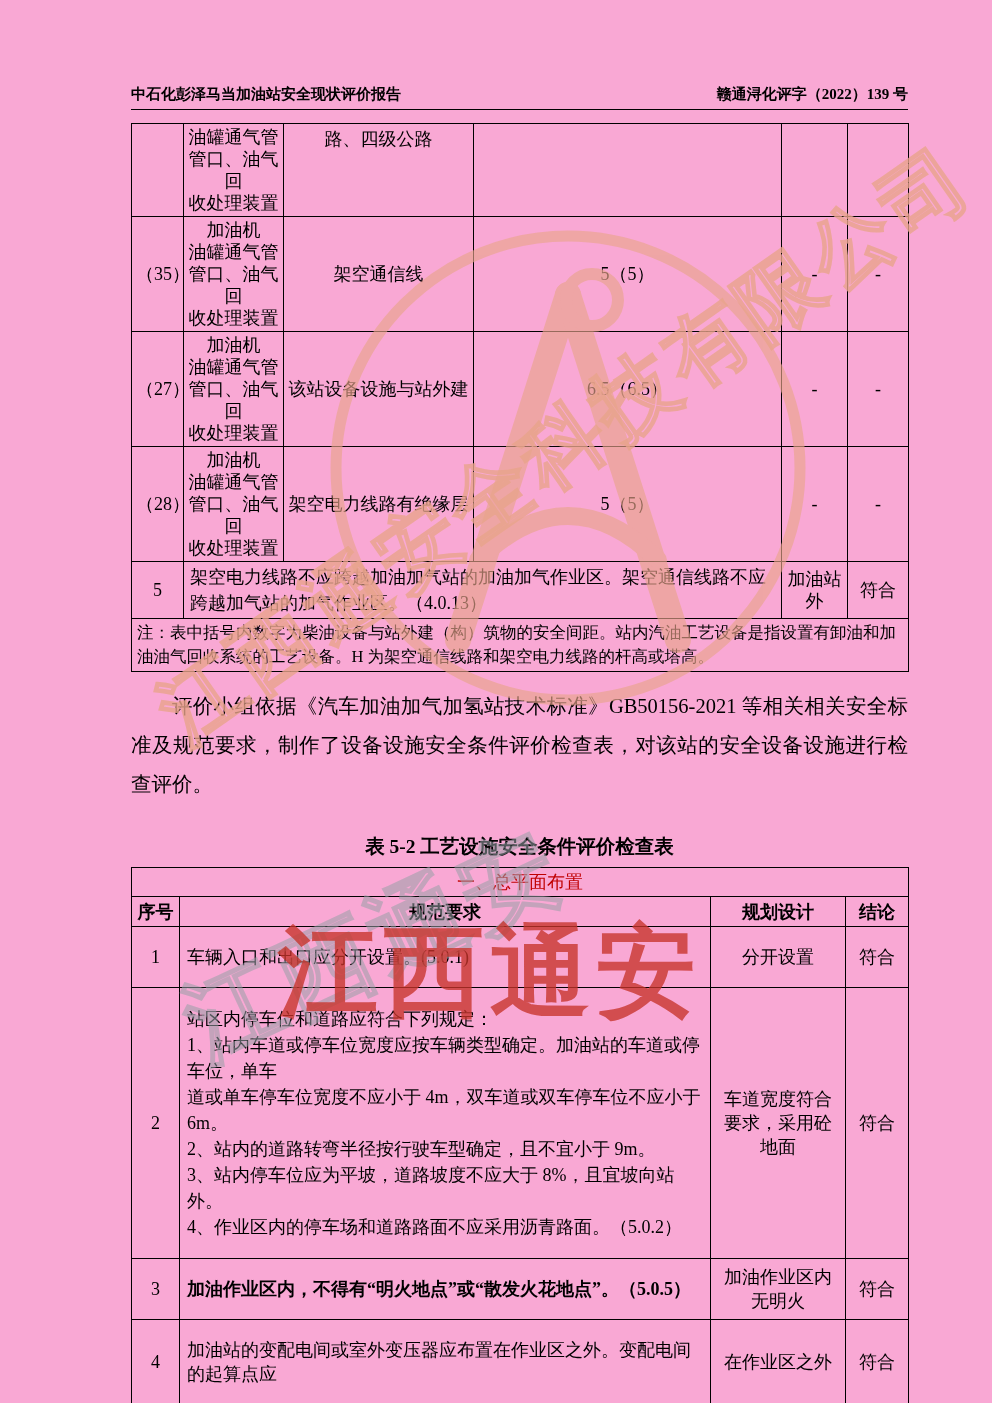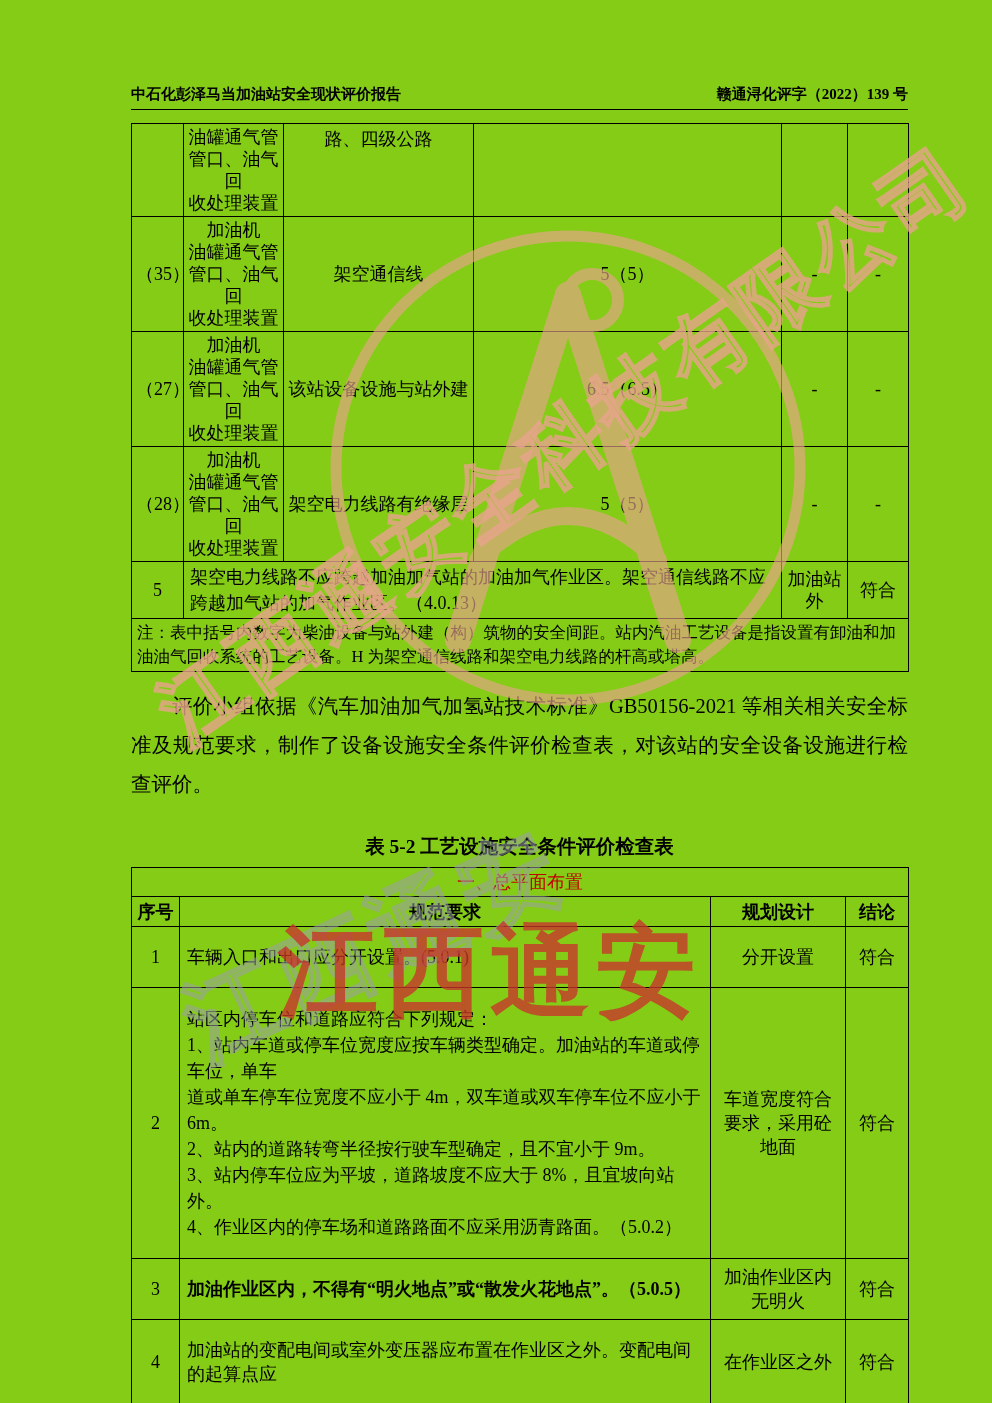--- a/index.html
+++ b/index.html
@@ -1,21 +1,21 @@
 <!DOCTYPE html>
 <html><head>
 <meta charset="utf-8">
 <style>
   * { margin:0; padding:0; box-sizing:border-box; }
   html,body { background:#888; }
   .page {
     position:relative;
     width:992px; height:1403px;
     margin:0 auto;
-    background:#84cc16;
+    background:#f9a8d4;
     font-family:"Liberation Serif","DejaVu Serif",serif;
     color:#000;
     overflow:hidden;
   }
   .content { position:absolute; left:131px; top:85px; width:777px; }
 
   
   .doc-header {
     display:flex; justify-content:space-between; align-items:flex-end;
     font-size:15px; font-weight:bold;

